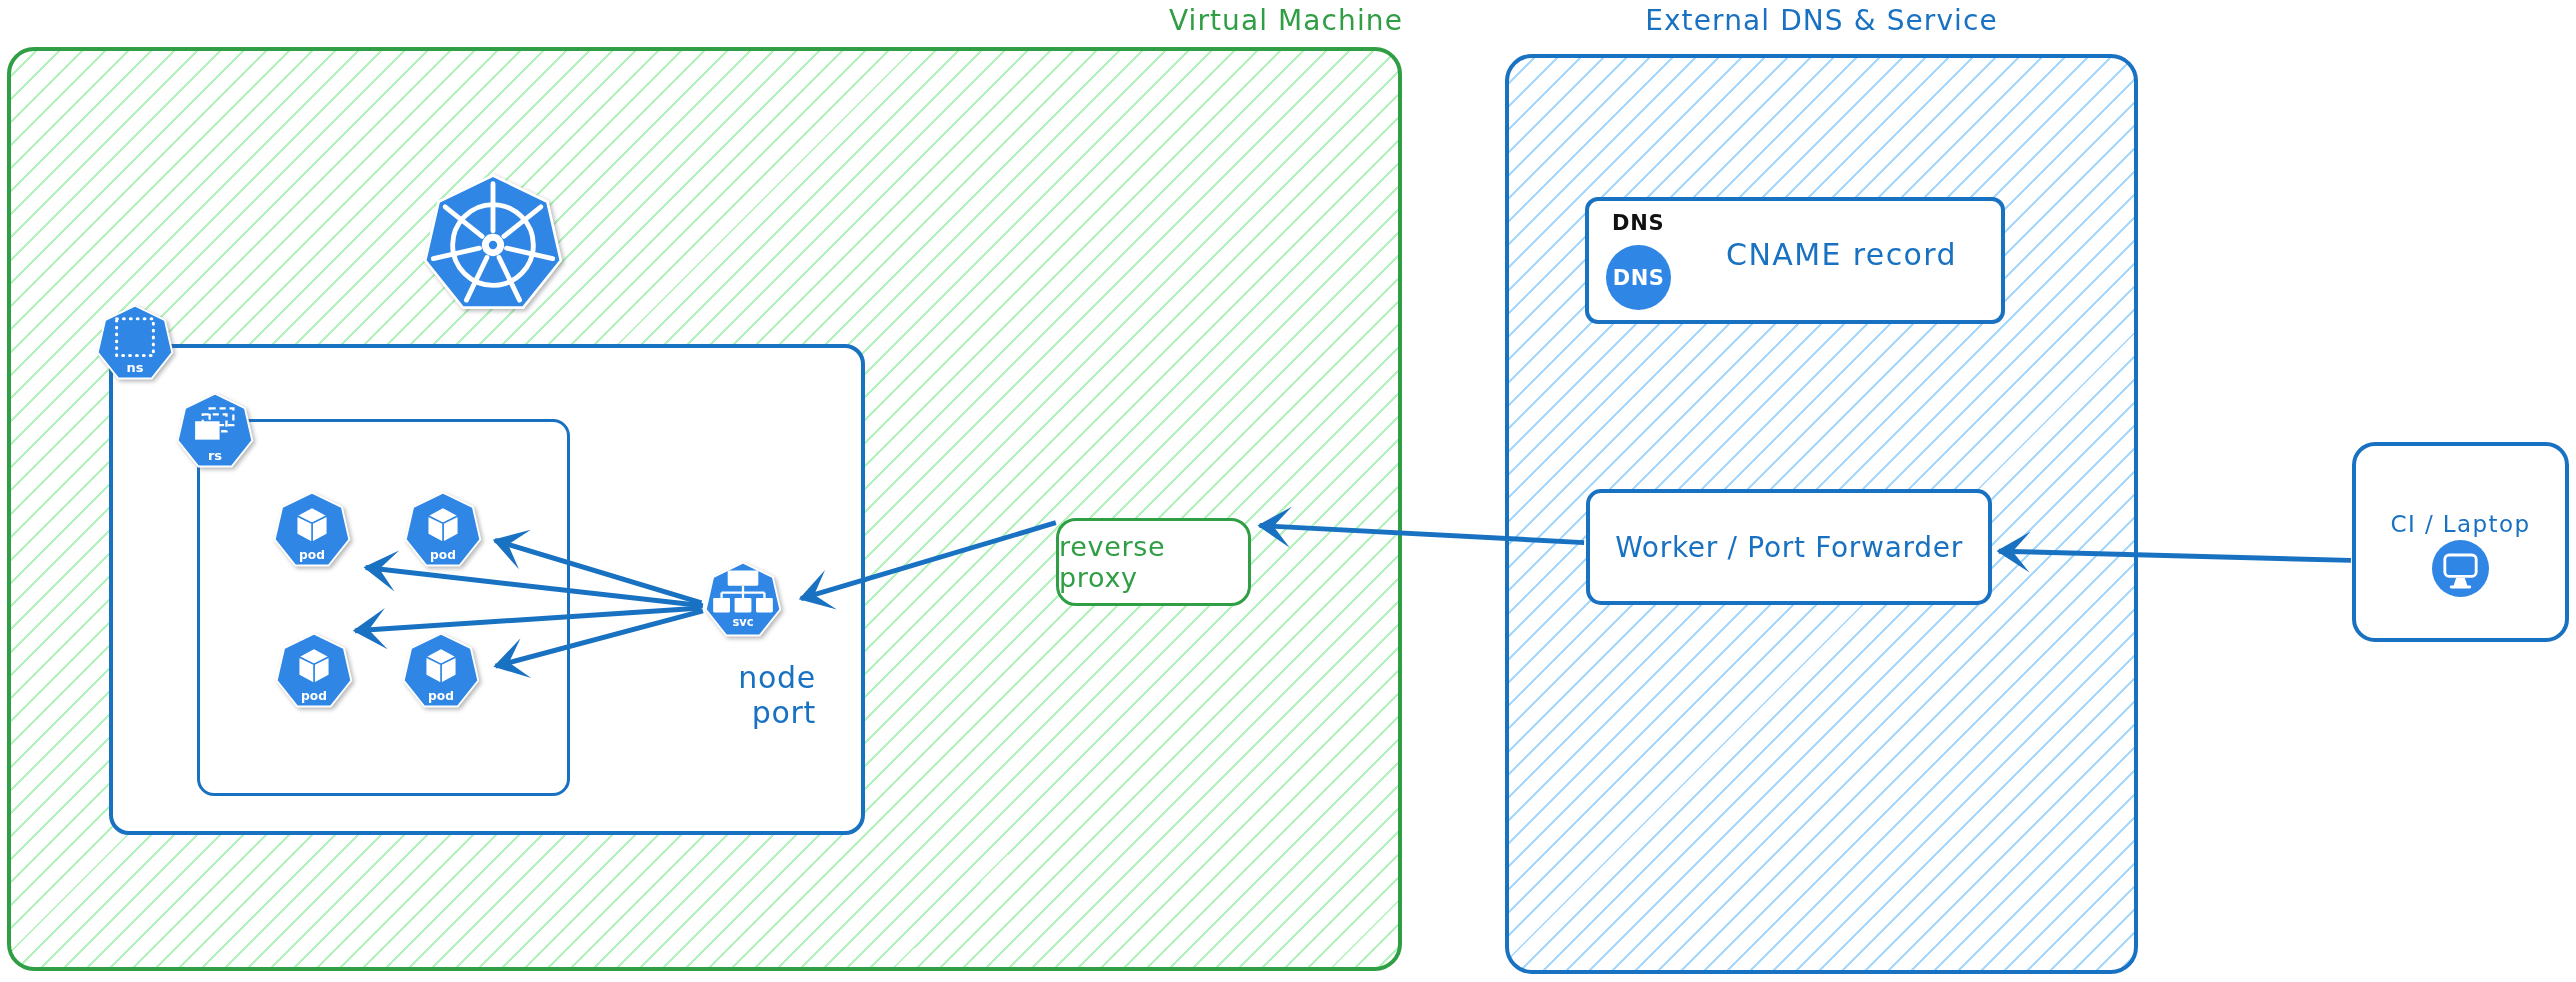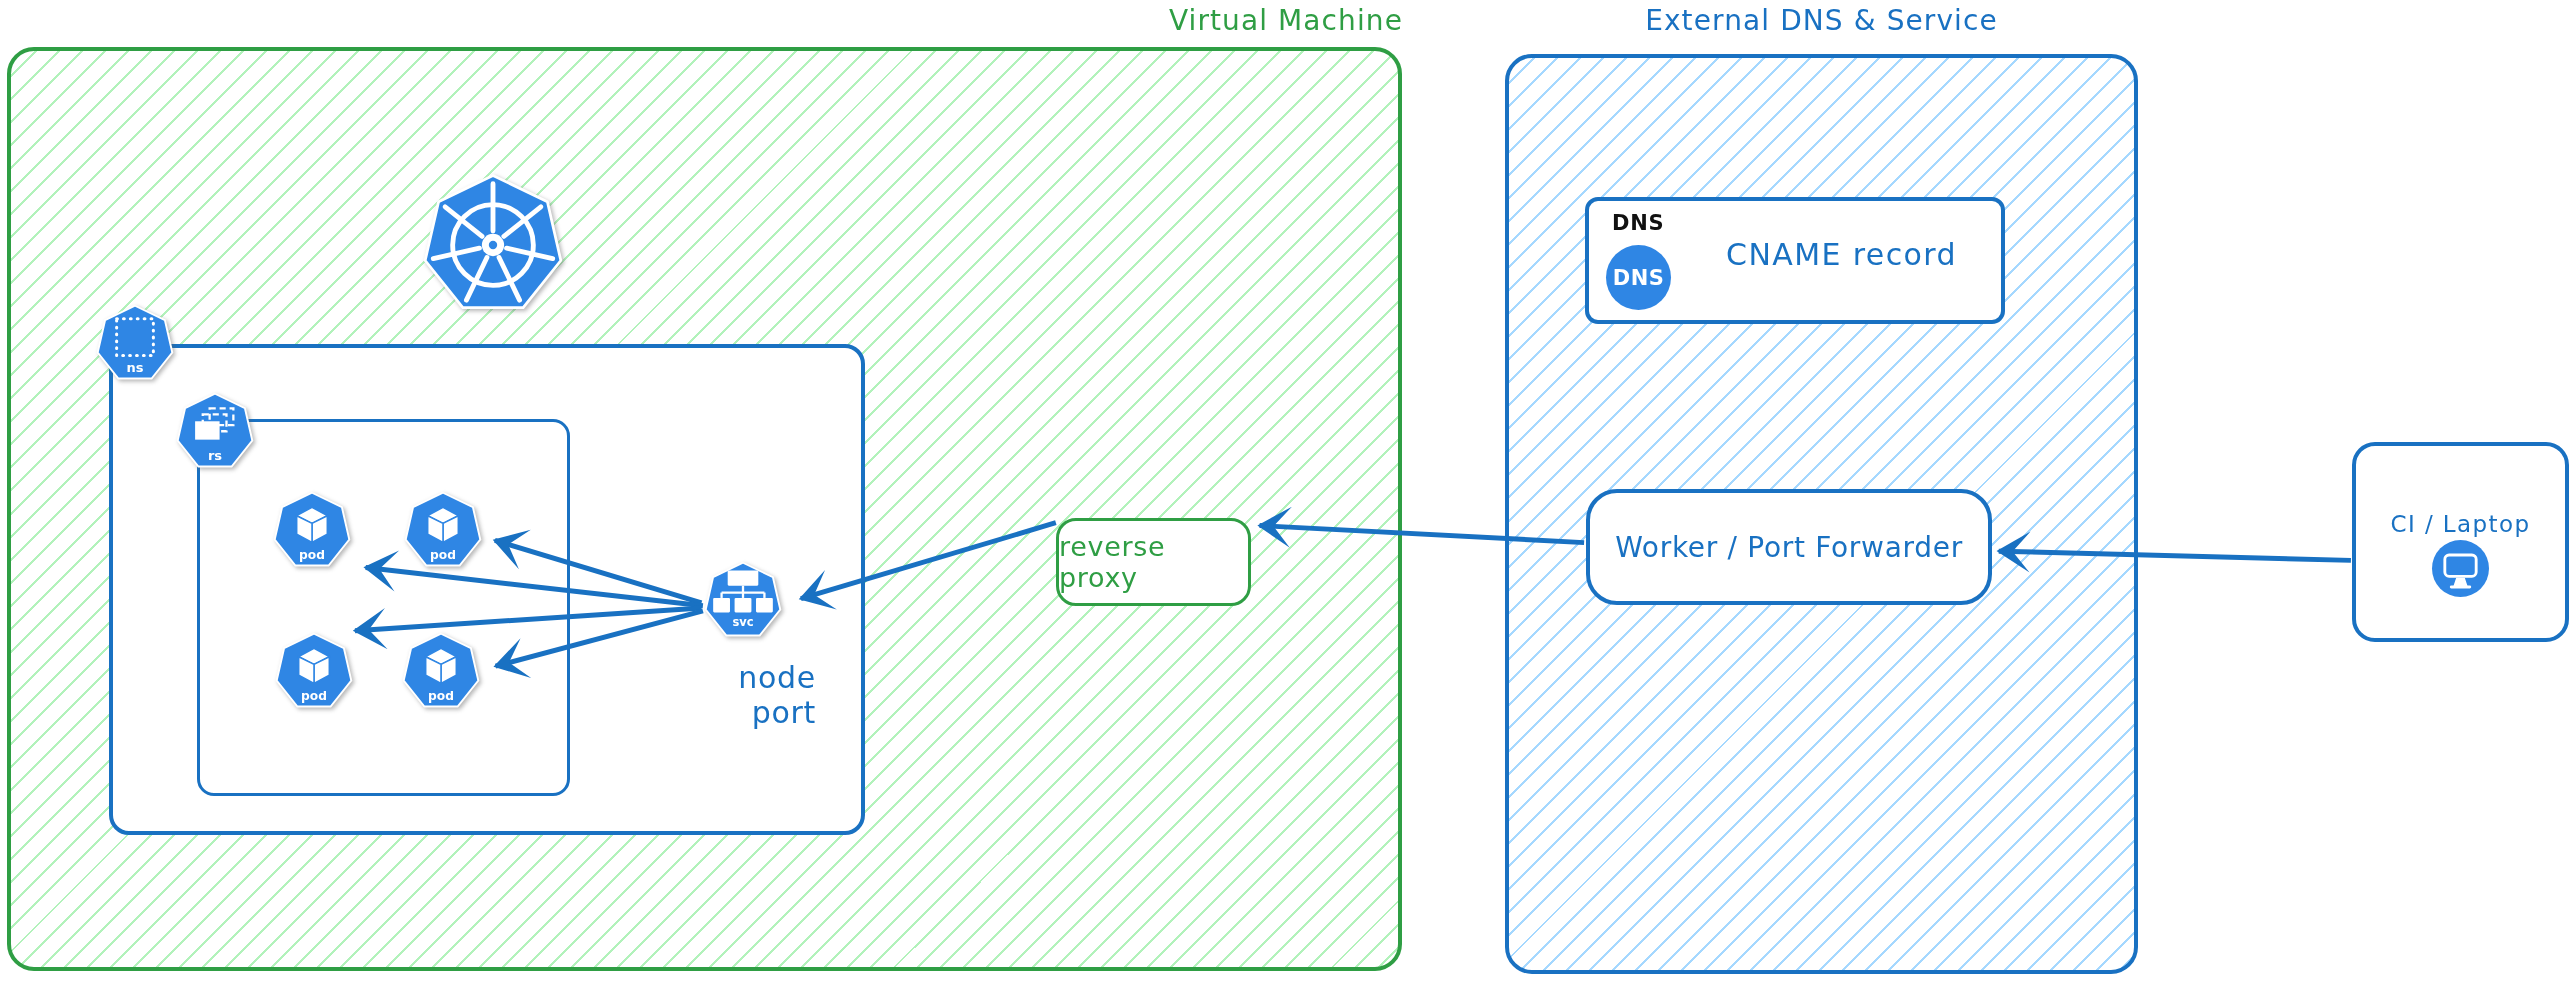--- a/index.html
+++ b/index.html
@@ -53,21 +53,21 @@
     left:17px; top:44px; width:65px; height:65px; border-radius:50%;
     background:#2f86e4; display:flex; align-items:center; justify-content:center;
     color:#ffffff; font-size:21px; font-weight:bold; letter-spacing:0.4px;
   }
   .dns-label {
     left:107px; top:0; width:291px; height:107px; display:flex; align-items:center; justify-content:center;
     color:#1971c2; font-size:30px; letter-spacing:1.4px;
   }
   .worker-card {
     left:1586px; top:489px; width:398px; height:108px;
-    border:4.3px solid #1971c2; border-radius:31px;
+    border:4.3px solid #1971c2; border-radius:15px;
     color:#1971c2; font-size:28px; letter-spacing:0.7px;
   }
   .ci-card {
     left:2352px; top:442px; width:209px; height:192px;
     border:4.3px solid #1971c2; border-radius:23px; display:block;
   }
   .ci-label { left:0; top:65px; width:209px; text-align:center; color:#1971c2; font-size:23px; letter-spacing:1.4px; }
   .ci-badge {
     left:76px; top:94px; width:57px; height:57px; border-radius:50%;
     background:#2f86e4; display:flex; align-items:center; justify-content:center;

